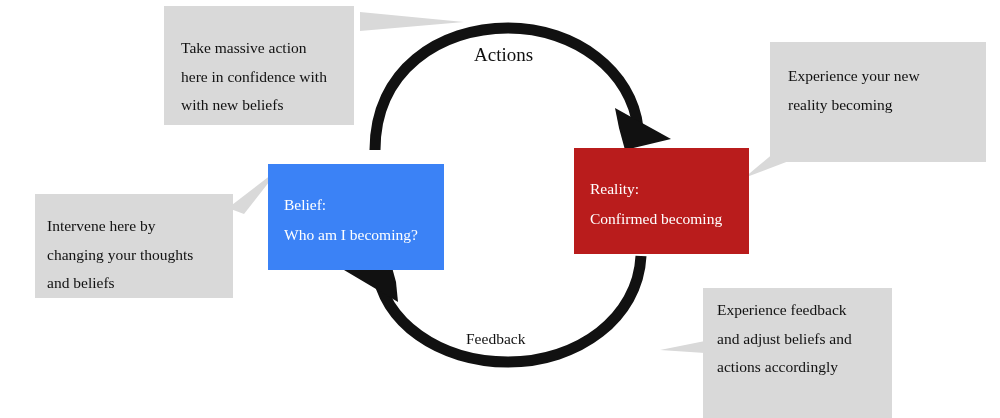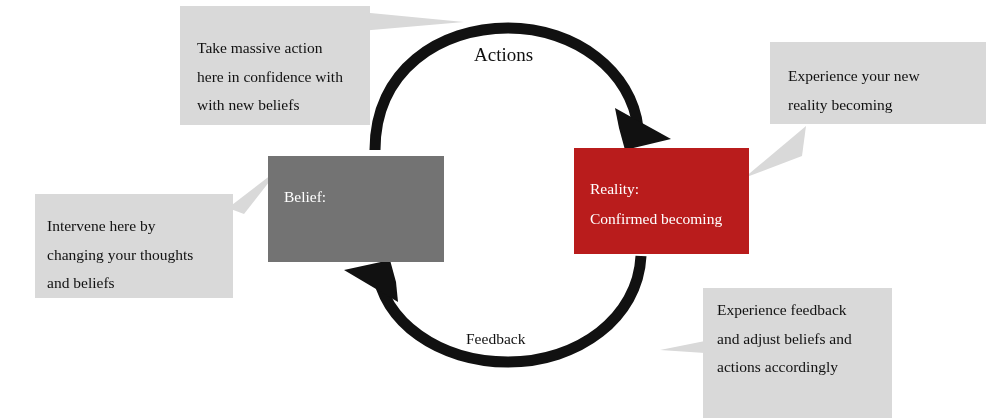--- a/index.html
+++ b/index.html
@@ -28,24 +28,24 @@
     position: absolute;
     box-sizing: border-box;
     color: #ffffff;
     font-size: 15.5px;
     line-height: 1.95;
     padding: 26px 0 0 16px;
     z-index: 4;
   }
   #belief-box {
     left: 268px;
-    top: 156px;
+    top: 164px;
     width: 176px;
     height: 106px;
-    background: #737373;
+    background: #3b82f6;
   }
   #reality-box {
     left: 574px;
     top: 148px;
     width: 175px;
     height: 106px;
     background: #b91c1c;
   }
   .concept-line { display: block; white-space: nowrap; }
 
@@ -55,29 +55,29 @@
     box-sizing: border-box;
     background: #d9d9d9;
     color: #111111;
     font-size: 15.5px;
     line-height: 1.85;
     z-index: 3;
   }
   .callout .line { display: block; white-space: nowrap; }
 
   #callout-action {
-    left: 180px; top: 6px; width: 190px; height: 119px;
+    left: 164px; top: 6px; width: 190px; height: 119px;
     padding: 28px 0 0 17px;
   }
   #callout-intervene {
     left: 35px; top: 194px; width: 198px; height: 104px;
     padding: 18px 0 0 12px;
   }
   #callout-experience-reality {
-    left: 770px; top: 42px; width: 216px; height: 82px;
+    left: 770px; top: 42px; width: 216px; height: 120px;
     padding: 20px 0 0 18px;
   }
   #callout-feedback {
     left: 703px; top: 288px; width: 189px; height: 132px;
     padding: 8px 0 0 14px;
   }
 
   .tail { position: absolute; z-index: 2; }
 </style>
 </head>
@@ -112,20 +112,21 @@
              C 638 318, 578 362, 508 362
              C 440 362, 382 322, 377 268" fill="none" stroke="#111111" stroke-width="11" stroke-linecap="butt"></path>
     <polygon points="398,302 344,270 390,260 396,282" fill="#111111"></polygon>
   </svg>
 
   <div style="position:absolute; left:474px; top:44px; font-size:19px; color:#111; z-index:5;">Actions</div>
   <div style="position:absolute; left:466px; top:330px; font-size:15.5px; color:#111; z-index:5;">Feedback</div>
 
   <div class="concept-box" id="belief-box">
     <span class="concept-line">Belief:</span>
+    <span class="concept-line">Who am I becoming?</span>
   </div>
 
   <div class="concept-box" id="reality-box">
     <span class="concept-line">Reality:</span>
     <span class="concept-line">Confirmed becoming</span>
   </div>
 
   <div class="callout" id="callout-action">
     <span class="line">Take massive action</span>
     <span class="line">here in confidence with</span>

